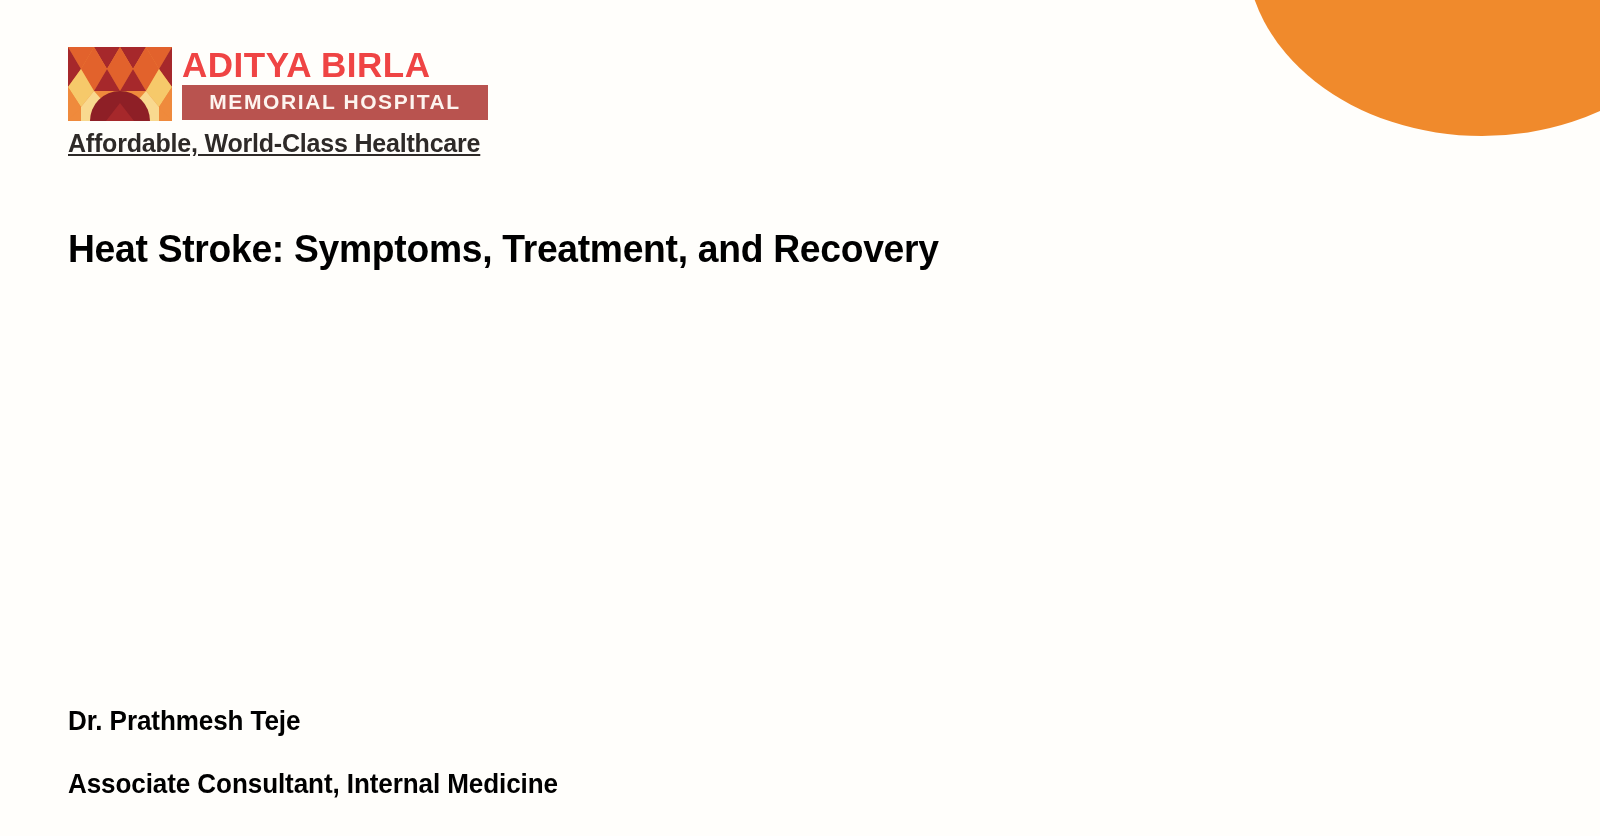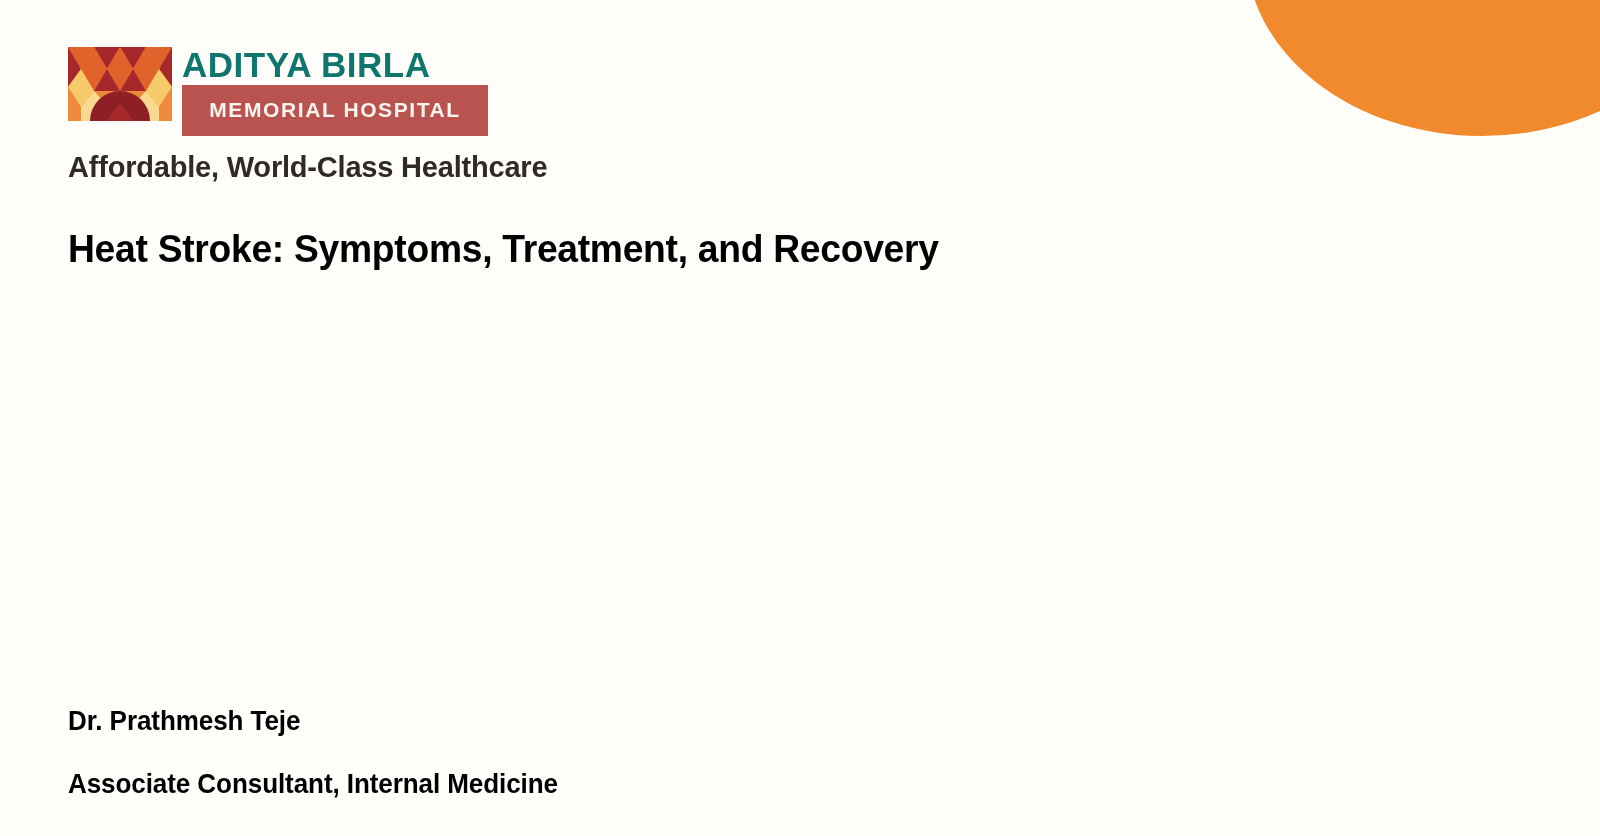--- a/index.html
+++ b/index.html
@@ -50,45 +50,46 @@
     margin-left: 10px;
     padding-top: 1px;
     flex: 1 1 auto;
   }
   #brand-top {
     font-family: "Liberation Sans", sans-serif;
     font-weight: bold;
     font-size: 35px;
     line-height: 0.98;
     letter-spacing: 0.5px;
-    color: #0f766e;
+    color: #ef4444;
     white-space: nowrap;
   }
   #brand-band {
     margin-top: 3px;
     background: #b9534f;
     color: #fdf4ef;
     font-family: "Liberation Sans", sans-serif;
     font-weight: bold;
     font-size: 21px;
     line-height: 1.28;
     letter-spacing: 1.6px;
     text-align: center;
     white-space: nowrap;
-    padding: 12px 4px;
+    padding: 4px 4px;
   }
   #brand-tagline {
-    margin-top: 16px;
+    margin-top: 9px;
     font-family: "Liberation Sans", sans-serif;
     font-weight: bold;
-    font-size: 29px;
+    font-size: 25px;
     line-height: 1.1;
     letter-spacing: -0.2px;
     color: #2e2a28;
     white-space: nowrap;
+    text-decoration: underline;
   }
 
   
   #slide-title {
     position: absolute;
     left: 68px;
     top: 200px;
     width: 1240px;
     font-family: "Liberation Sans", sans-serif;
     font-weight: bold;

